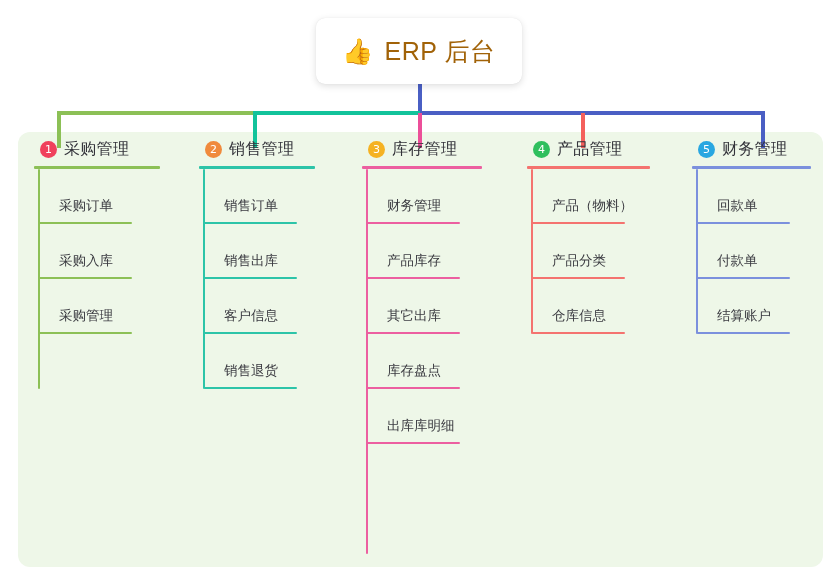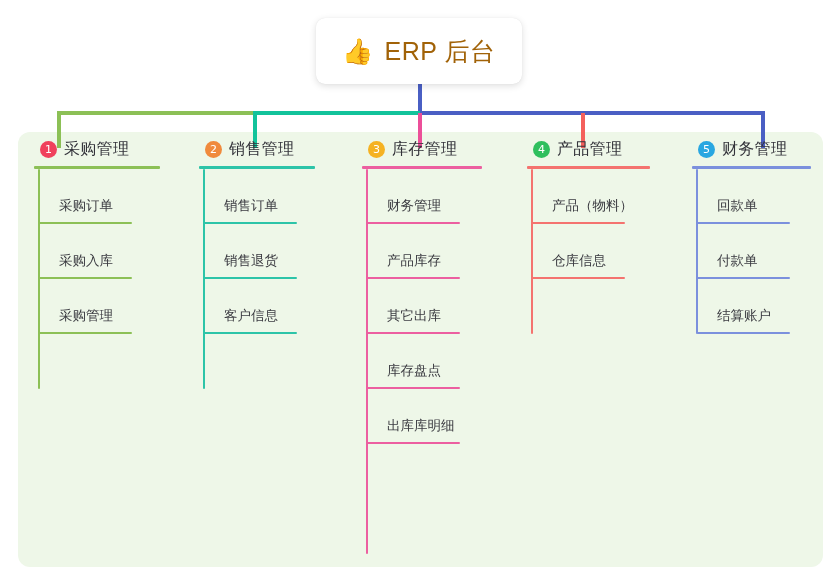--- a/index.html
+++ b/index.html
@@ -203,27 +203,31 @@
           <span class="col-title">销售管理</span>
         </div>
         <div class="col-rule" style="background: rgb(45, 196, 168); width: 116px;"></div>
         <div class="col-body">
           <div class="spine" style="background: rgb(45, 196, 168); height: 220px;"></div>
           <div class="leaf">
             <span class="leaf-label">销售订单</span>
             <div class="leaf-rule" style="background: rgb(45, 196, 168);"></div>
           </div>
           <div class="leaf">
+            <span class="leaf-label">销售出库</span>
+            <div class="leaf-rule" style="background: rgb(45, 196, 168);"></div>
+          </div>
+          <div class="leaf">
+            <span class="leaf-label">客户信息</span>
+            <div class="leaf-rule" style="background: rgb(45, 196, 168);"></div>
+          </div>
+          <div class="leaf">
             <span class="leaf-label">销售退货</span>
             <div class="leaf-rule" style="background: rgb(45, 196, 168);"></div>
           </div>
-          <div class="leaf">
-            <span class="leaf-label">客户信息</span>
-            <div class="leaf-rule" style="background: rgb(45, 196, 168);"></div>
-          </div>
         </div>
       </div>
       <div class="column" style="left: 348px;">
         <div class="col-head">
           <span class="badge" style="background: rgb(245, 178, 35);">3</span>
           <span class="col-title">库存管理</span>
         </div>
         <div class="col-rule" style="background: rgb(236, 95, 160); width: 120px;"></div>
         <div class="col-body">
           <div class="spine" style="background: rgb(236, 95, 160); height: 385px;"></div>
@@ -255,20 +259,24 @@
           <span class="col-title">产品管理</span>
         </div>
         <div class="col-rule" style="background: rgb(244, 115, 111); width: 123px;"></div>
         <div class="col-body">
           <div class="spine" style="background: rgb(244, 115, 111); height: 165px;"></div>
           <div class="leaf">
             <span class="leaf-label">产品（物料）</span>
             <div class="leaf-rule" style="background: rgb(244, 115, 111);"></div>
           </div>
           <div class="leaf">
+            <span class="leaf-label">产品分类</span>
+            <div class="leaf-rule" style="background: rgb(244, 115, 111);"></div>
+          </div>
+          <div class="leaf">
             <span class="leaf-label">仓库信息</span>
             <div class="leaf-rule" style="background: rgb(244, 115, 111);"></div>
           </div>
         </div>
       </div>
       <div class="column" style="left: 678px;">
         <div class="col-head">
           <span class="badge" style="background: rgb(41, 167, 225);">5</span>
           <span class="col-title">财务管理</span>
         </div>

